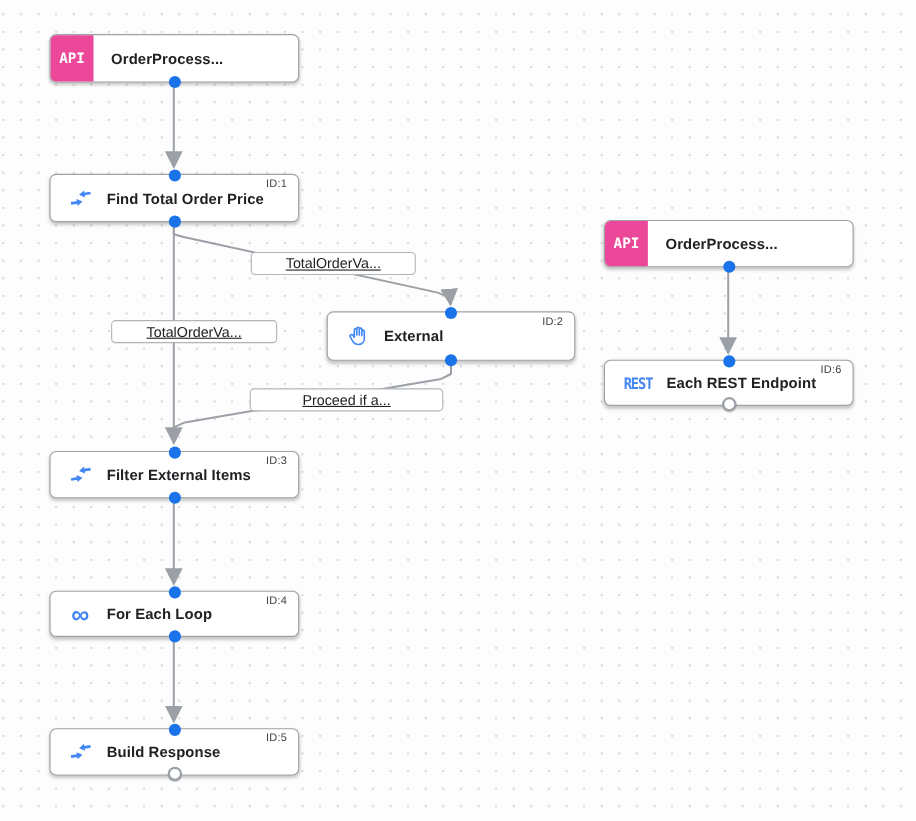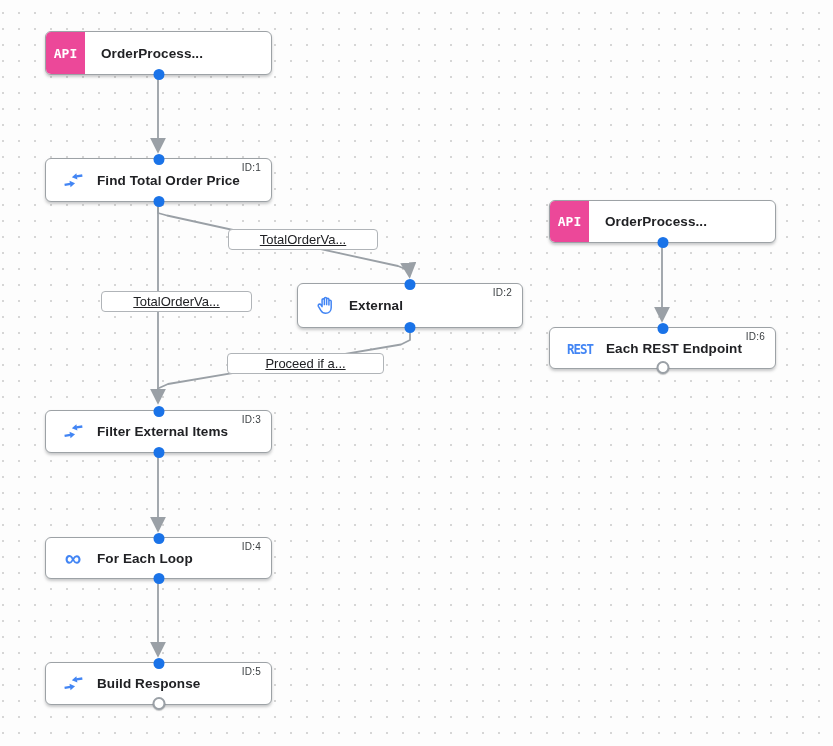--- a/index.html
+++ b/index.html
@@ -110,21 +110,21 @@
         <polyline points="158,207 158,213 167,215.5 398,266 409,270.5 409.5,276" fill="none" stroke="#9aa0a6" stroke-width="1.8" stroke-linejoin="round" stroke-linecap="round" marker-end="url(#arrowhead)"></polyline>
         <polyline points="410,333 410,340 401,344.5 168,384 158,388.5 158,394" fill="none" stroke="#9aa0a6" stroke-width="1.8" stroke-linejoin="round" stroke-linecap="round"></polyline>
         <polyline points="158,458 158,530" fill="none" stroke="#9aa0a6" stroke-width="1.8" stroke-linejoin="round" stroke-linecap="round" marker-end="url(#arrowhead)"></polyline>
         <polyline points="158,584 158,655" fill="none" stroke="#9aa0a6" stroke-width="1.8" stroke-linejoin="round" stroke-linecap="round" marker-end="url(#arrowhead)"></polyline>
         <polyline points="662,248 662,320" fill="none" stroke="#9aa0a6" stroke-width="1.8" stroke-linejoin="round" stroke-linecap="round" marker-end="url(#arrowhead)"></polyline>
       </g>
   </svg>
   <div id="labels">
       <div class="edge-label" style="left: 228px; top: 229px; width: 150px; height: 21px;">TotalOrderVa...</div>
       <div class="edge-label" style="left: 101px; top: 291px; width: 151px; height: 21px;">TotalOrderVa...</div>
-      <div class="edge-label" style="left: 227px; top: 353px; width: 157px; height: 21px;">Proceed if a...</div>
+      <div class="edge-label" style="left: 227px; top: 353px; width: 176px; height: 21px;">Proceed if a...</div>
     </div>
   <div id="nodes">
       <div class="node trigger" style="left: 45px; top: 31px; width: 227px; height: 44px;">
         <div class="badge">
           <span>API</span>
         </div>
         <span class="title">OrderProcess...</span>
         <div class="port bottom"></div>
       </div>
       <div class="node task" style="left: 45px; top: 158px; width: 227px; height: 44px;">

